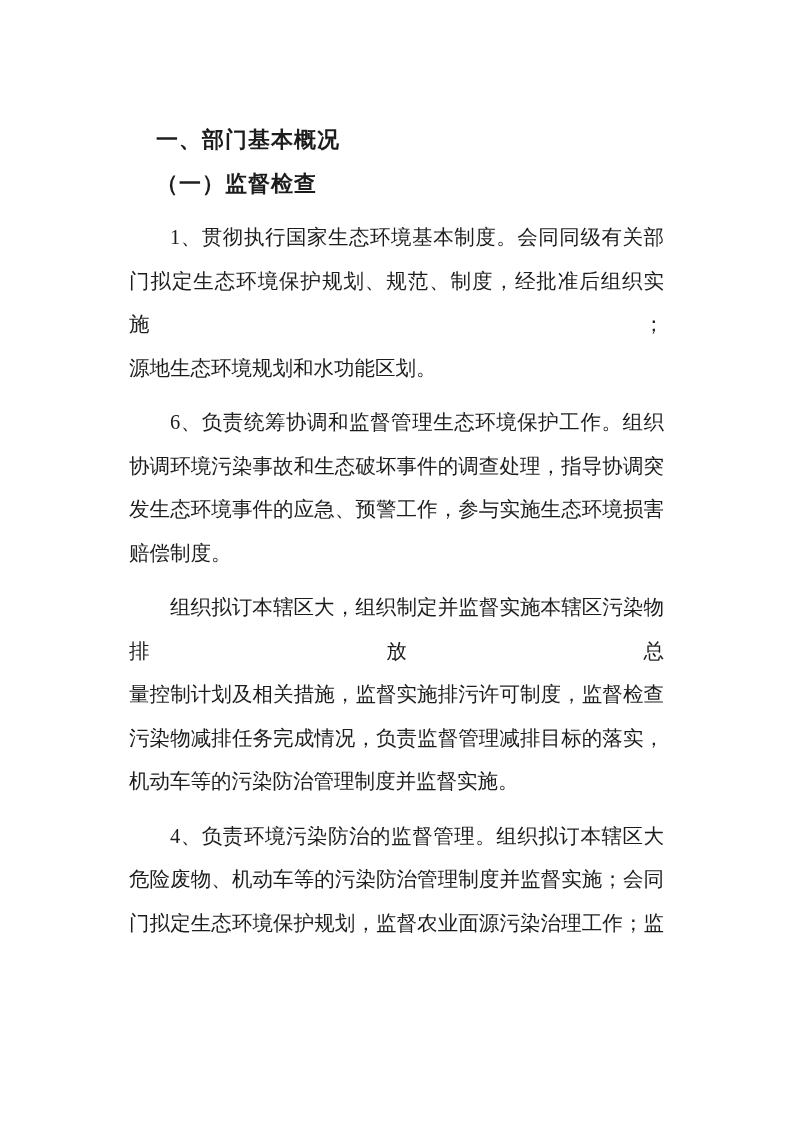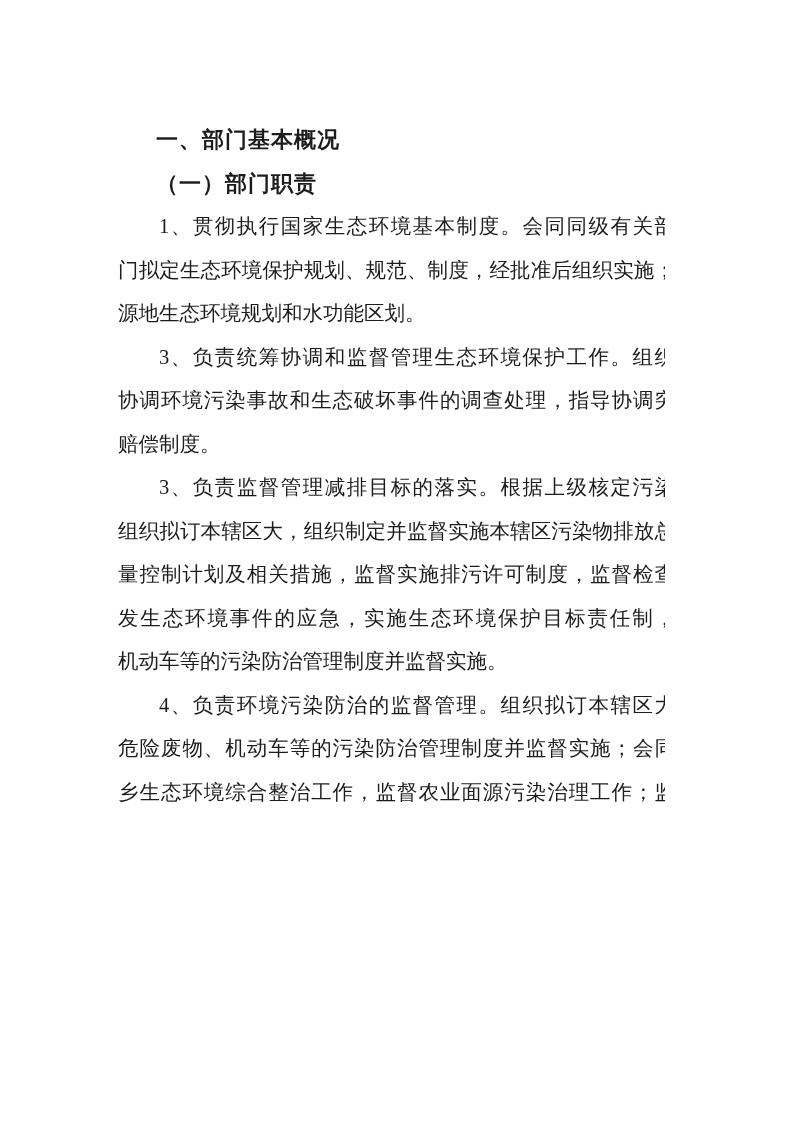--- a/index.html
+++ b/index.html
@@ -27,57 +27,57 @@
   .heading {
     margin: 0;
     font-size: 22px;
     font-weight: bold;
     line-height: 43.5px;
     text-indent: 38px;
     letter-spacing: 1px;
     white-space: nowrap;
   }
   .para {
-    margin: 0;
+    margin: 11px;
   }
   .para .line {
     text-align: justify;
   }
   .para .line.jl {
     text-align-last: justify;
   }
   .para .line:first-child {
     text-indent: 41px;
   }
 </style>
 </head>
 <body>
 
 <div class="page">
   <div class="content">
     <h1 class="heading">一、部门基本概况</h1>
-    <h2 class="heading">（一）部门职责</h2>
+    <h2 class="heading">（一）监督检查</h2>
     <div id="paragraphs">
         <div class="para">
           <div class="line jl">1、贯彻执行国家生态环境基本制度。会同同级有关部</div>
           <div class="line jl">门拟定生态环境保护规划、规范、制度，经批准后组织实施；</div>
           <div class="line">源地生态环境规划和水功能区划。</div>
         </div>
         <div class="para">
-          <div class="line jl">3、负责统筹协调和监督管理生态环境保护工作。组织</div>
+          <div class="line jl">6、负责统筹协调和监督管理生态环境保护工作。组织</div>
           <div class="line jl">协调环境污染事故和生态破坏事件的调查处理，指导协调突</div>
+          <div class="line jl">发生态环境事件的应急、预警工作，参与实施生态环境损害</div>
           <div class="line">赔偿制度。</div>
         </div>
         <div class="para">
-          <div class="line jl">3、负责监督管理减排目标的落实。根据上级核定污染</div>
           <div class="line jl">组织拟订本辖区大，组织制定并监督实施本辖区污染物排放总</div>
           <div class="line jl">量控制计划及相关措施，监督实施排污许可制度，监督检查</div>
-          <div class="line jl">发生态环境事件的应急，实施生态环境保护目标责任制，</div>
+          <div class="line jl">污染物减排任务完成情况，负责监督管理减排目标的落实，</div>
           <div class="line">机动车等的污染防治管理制度并监督实施。</div>
         </div>
         <div class="para">
           <div class="line jl">4、负责环境污染防治的监督管理。组织拟订本辖区大</div>
           <div class="line jl">危险废物、机动车等的污染防治管理制度并监督实施；会同</div>
-          <div class="line jl">乡生态环境综合整治工作，监督农业面源污染治理工作；监</div>
+          <div class="line jl">门拟定生态环境保护规划，监督农业面源污染治理工作；监</div>
         </div>
       </div>
   </div>
 </div>
 
 </body></html>

